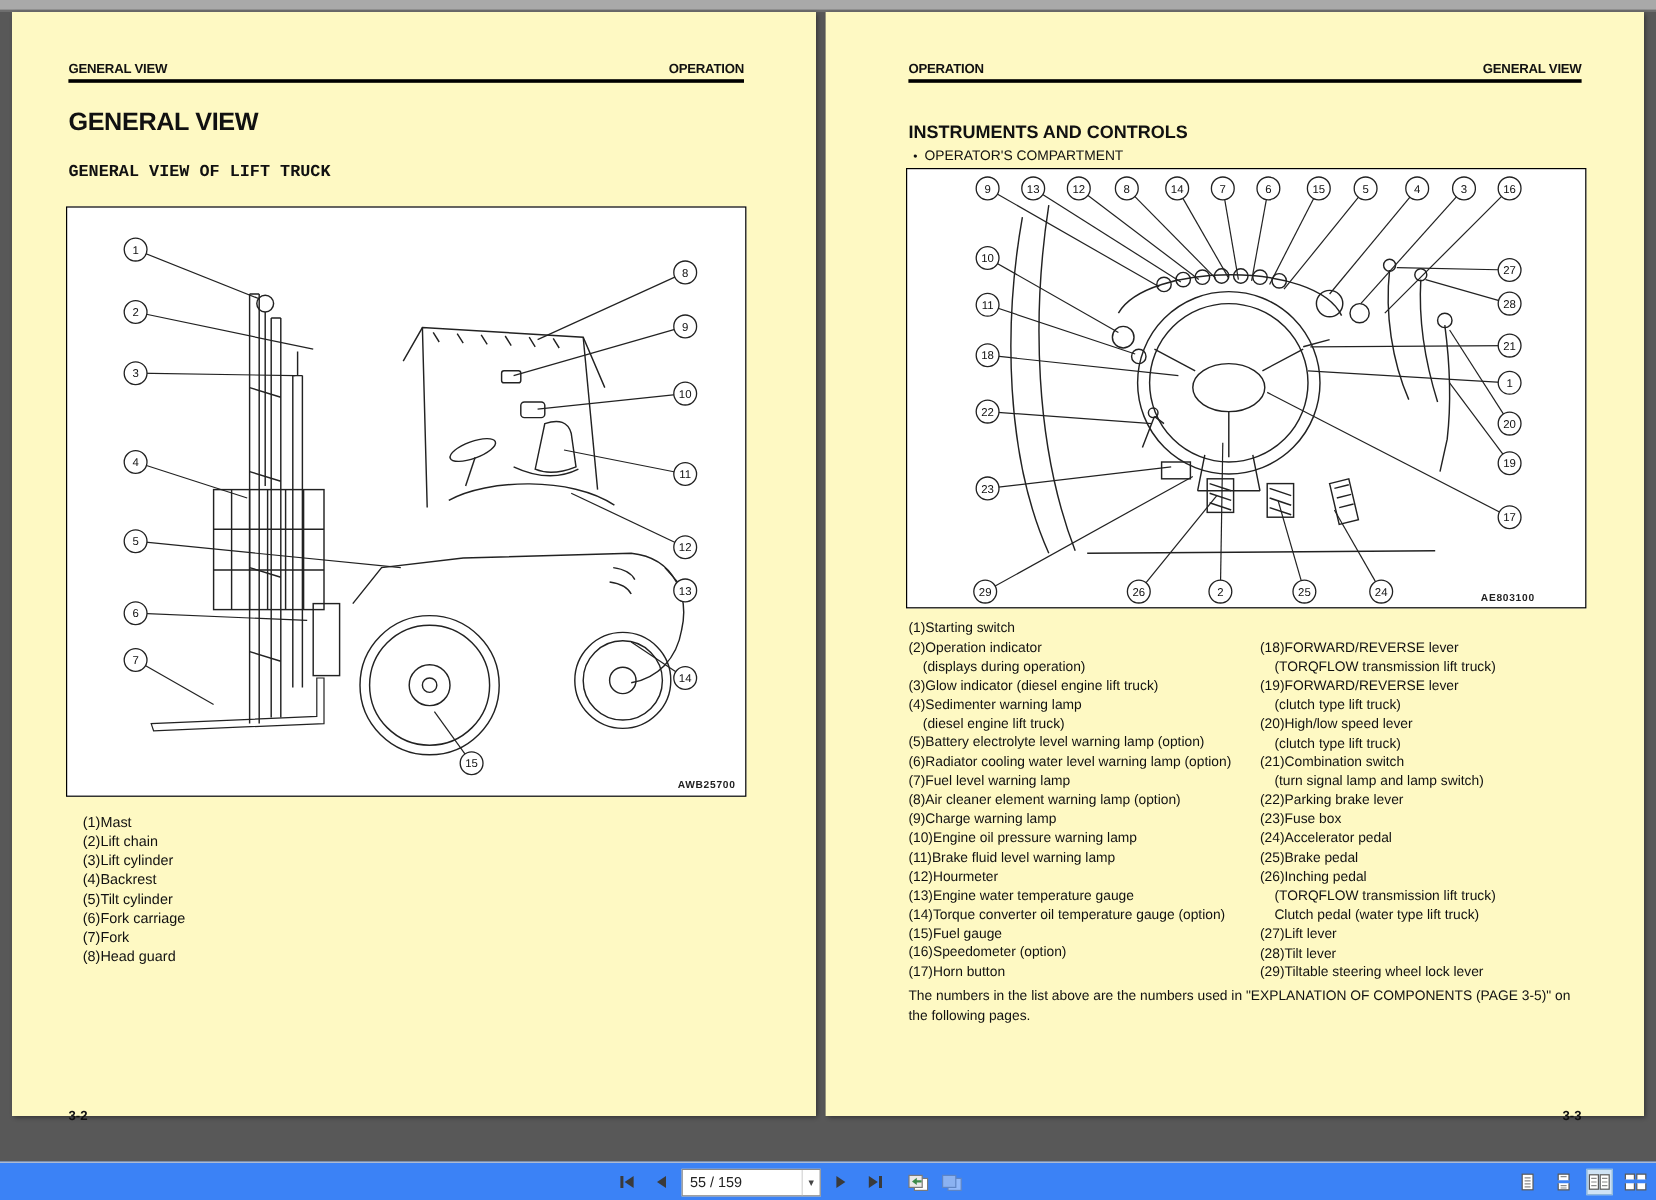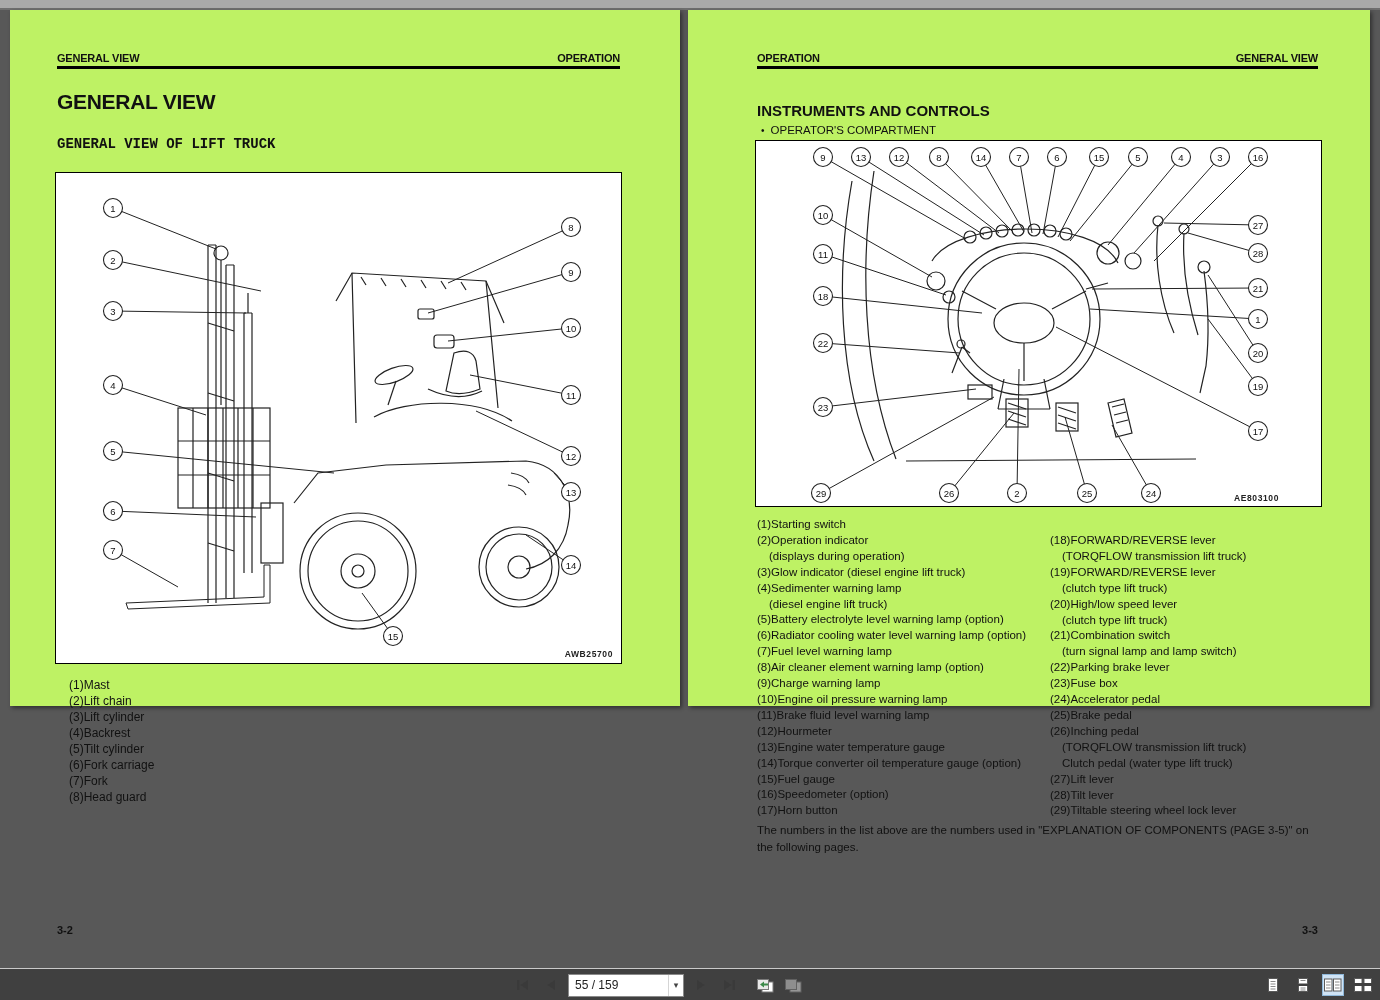--- a/index.html
+++ b/index.html
@@ -1,18 +1,18 @@
 <!DOCTYPE html>
 <html><head>
 <meta charset="utf-8">
 <style>
   html,body{margin:0;padding:0;width:1380px;height:1000px;overflow:hidden;
     background:#585858;font-family:"Liberation Sans",sans-serif;color:#111;}
   .chrome-strip{position:absolute;left:0;top:0;width:1380px;height:8px;background:#a9a9a9;border-bottom:2px solid #6e6e6e;}
-  .page{position:absolute;top:10px;height:696px;background:#bef264;box-shadow:2px 2px 4px rgba(0,0,0,.45);}
+  .page{position:absolute;top:10px;height:920px;background:#fef9c3;box-shadow:2px 2px 4px rgba(0,0,0,.45);}
   .page-left{left:10px;width:670px;}
   .page-right{left:688px;width:682px;}
   .running-head{position:absolute;top:42px;display:flex;justify-content:space-between;
     font-size:11px;font-weight:700;letter-spacing:-.2px;}
   .rule{position:absolute;top:56px;height:3px;background:#000;}
   .pl .running-head,.pl .rule{left:47px;right:60px;}
   .pr .running-head,.pr .rule{left:69px;right:52px;}
   .doc-title{position:absolute;left:47px;top:80px;font-size:21px;font-weight:700;letter-spacing:-.3px;}
   .doc-subtitle{position:absolute;left:47px;top:126px;font-size:14px;font-weight:700;font-family:Liberation Mono, monospace;}
   .doc-title2{position:absolute;left:69px;top:92px;font-size:15px;font-weight:700;}
@@ -35,21 +35,21 @@
   .note{position:absolute;left:69px;top:812px;width:565px;font-size:11.5px;line-height:17px;}
   .page-num{position:absolute;top:914px;font-size:11px;font-weight:700;text-align:right;}
   .pn-left{left:47px;}
   .pn-right{right:52px;}
   svg.fig{position:absolute;left:0;top:0;}
   .art{stroke:#222;fill:none;stroke-width:1.2px;}
   .callout-line{stroke:#222;stroke-width:1px;}
   .callout-circle{fill:#fff;stroke:#222;stroke-width:1.1px;}
   .callout-num{fill:#111;font-size:9.5px;font-weight:400;text-anchor:middle;font-family:"Liberation Sans",sans-serif;}
   
-  .toolbar{position:absolute;left:0;top:968px;width:1380px;height:32px;background:#404040;border-top:1px solid #c9c9c9;}
+  .toolbar{position:absolute;left:0;top:968px;width:1380px;height:32px;background:#3b82f6;border-top:1px solid #c9c9c9;}
   .nav-group{position:absolute;left:512px;top:0;height:32px;display:flex;align-items:center;gap:6px;}
   .tb-btn{width:22px;height:22px;border:none;background:transparent;display:flex;align-items:center;justify-content:center;padding:0;cursor:pointer;}
   .page-combo{width:114px;height:21px;background:#fff;border:1px solid #8a8a8a;display:flex;align-items:center;font-size:12px;cursor:pointer;}
   .page-combo .val{flex:1;padding-left:6px;color:#222;}
   .page-combo .caret{width:14px;text-align:center;color:#444;font-size:9px;border-left:1px solid #d5d5d5;height:100%;display:flex;align-items:center;justify-content:center;}
   .layout-group{position:absolute;right:6px;top:0;height:32px;display:flex;align-items:center;gap:8px;}
   .lay-btn{width:22px;height:22px;border:1px solid transparent;background:transparent;display:flex;align-items:center;justify-content:center;padding:0;cursor:pointer;}
   .lay-btn.active{background:#cfe3f5;border:1px solid #8fb8da;}
   .dim{opacity:.45;}
 </style>

